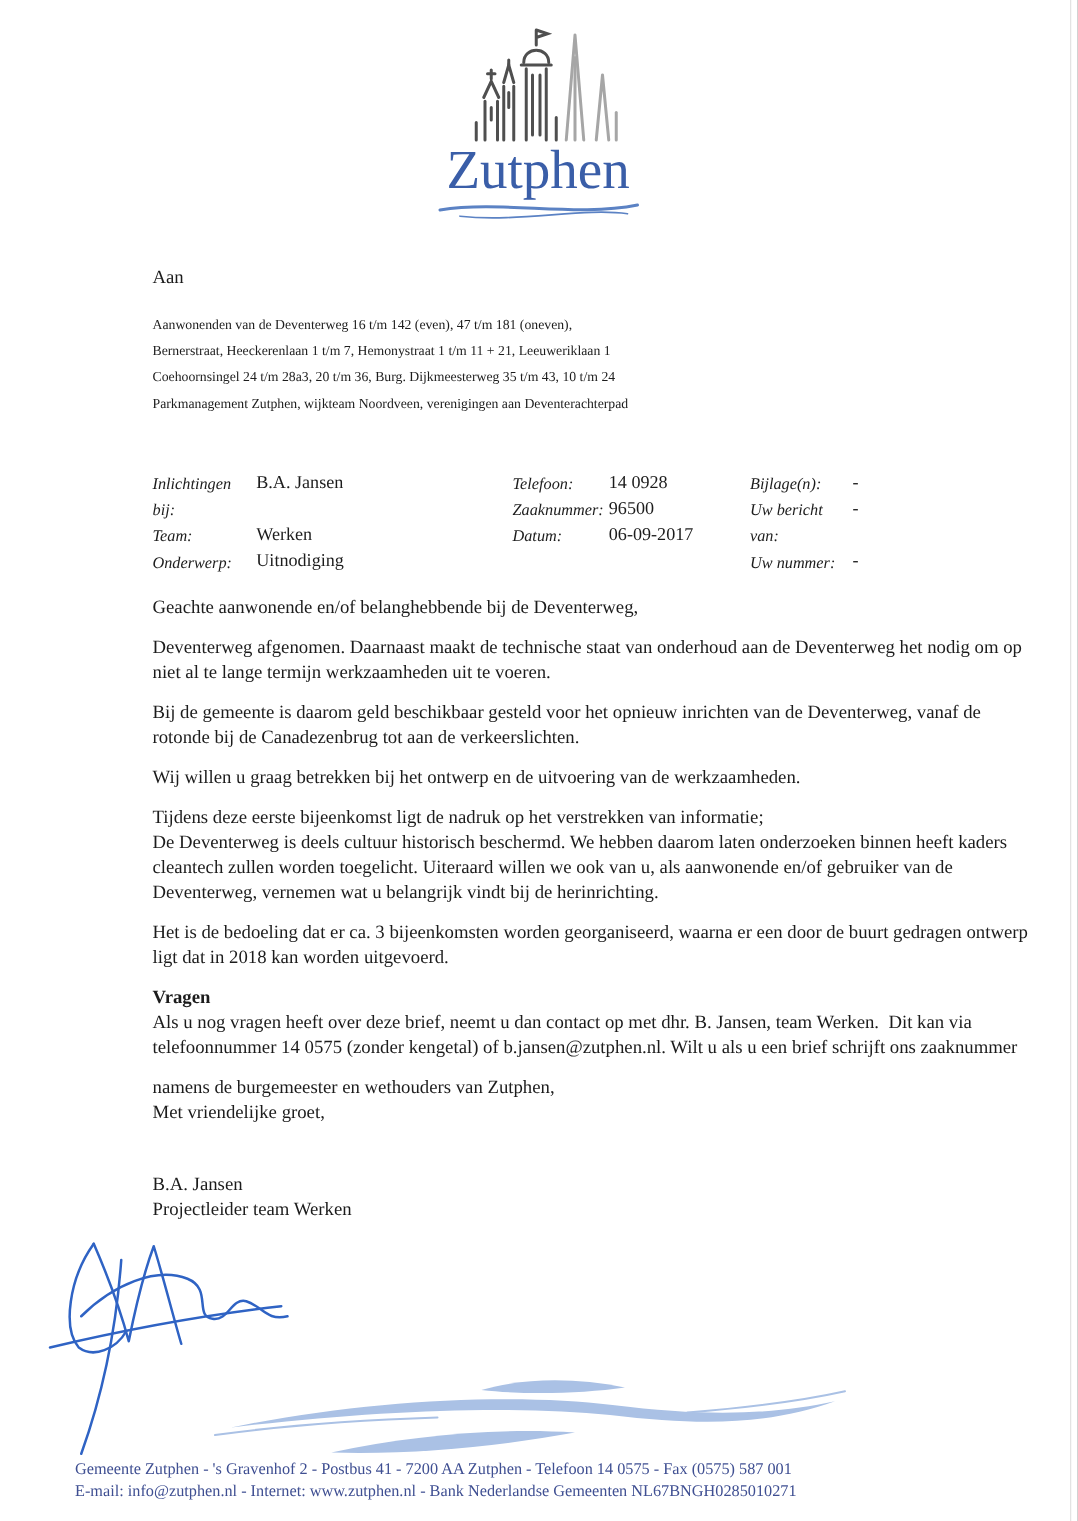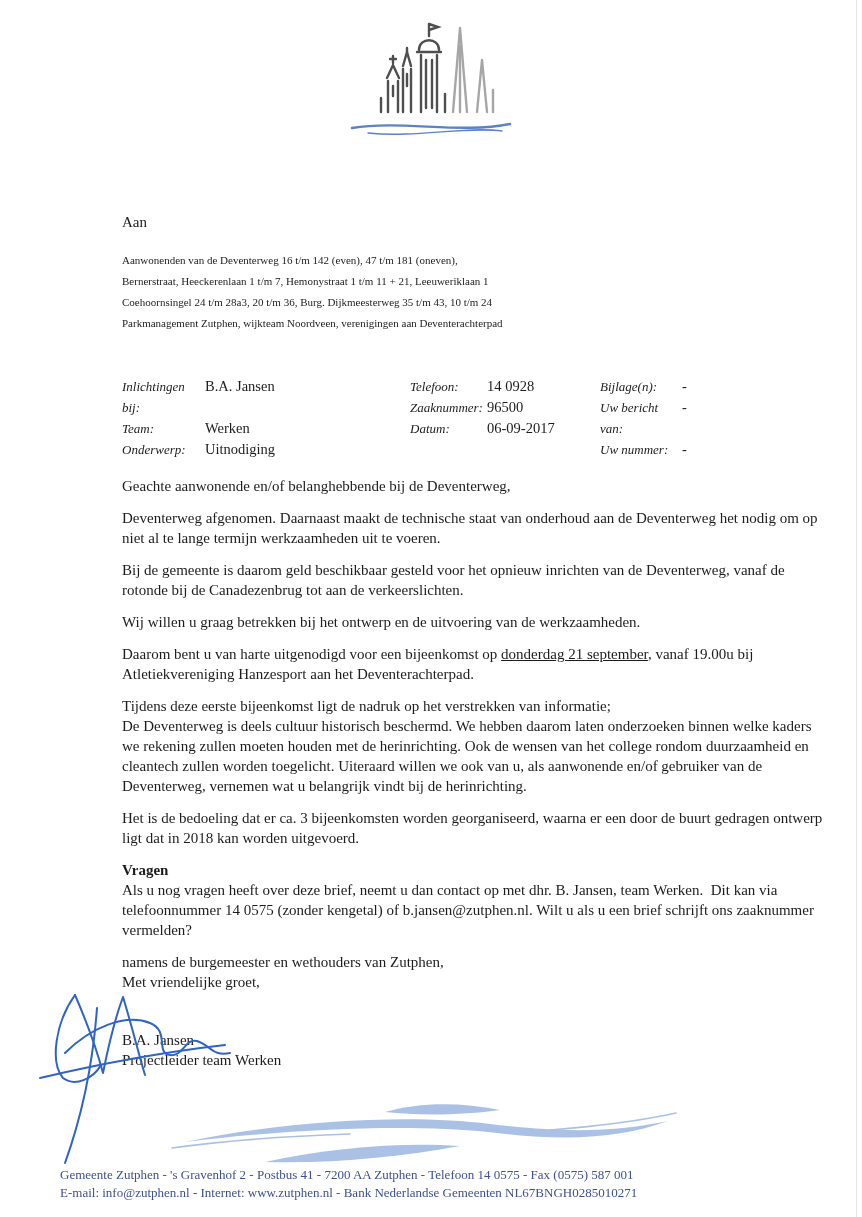--- a/index.html
+++ b/index.html
@@ -86,20 +86,21 @@
       </g>
       <g fill="none" stroke="#a6a6a6" stroke-width="2.4" stroke-linecap="round">
 
         <path d="M112,92 L119,8 M119,8 L126,92"></path>
         <path d="M119,26 V92"></path>
 
         <path d="M136,92 L141,40 M141,40 L146,92"></path>
         <path d="M152,92 v-22"></path>
       </g>
     </svg>
+    <div class="logo-word">Zutphen</div>
     <svg class="logo-wave" width="170" height="20" viewBox="0 0 170 20">
       <path d="M6,10 C55,2 115,16 164,6" fill="none" stroke="#5b82c4" stroke-width="2.4" stroke-linecap="round"></path>
       <path d="M22,15 C70,20 120,8 156,13" fill="none" stroke="#5b82c4" stroke-width="1.4" stroke-linecap="round"></path>
     </svg>
   </div>
 
   <div class="aan">Aan</div>
   <div class="address">
       <div class="line">Aanwonenden van de Deventerweg 16 t/m 142 (even), 47 t/m 181 (oneven),</div>
       <div class="line">Bernerstraat, Heeckerenlaan 1 t/m 7, Hemonystraat 1 t/m 11 + 21, Leeuweriklaan 1</div>
@@ -161,40 +162,34 @@
         <div class="line">niet al te lange termijn werkzaamheden uit te voeren.</div>
       </div>
     <div class="para">
         <div class="line">Bij de gemeente is daarom geld beschikbaar gesteld voor het opnieuw inrichten van de Deventerweg, vanaf de</div>
         <div class="line">rotonde bij de Canadezenbrug tot aan de verkeerslichten.</div>
       </div>
     <div class="para">
         <div class="line">Wij willen u graag betrekken bij het ontwerp en de uitvoering van de werkzaamheden.</div>
       </div>
     <div class="para">
-      <div class="line"><span>Daarom bent u van harte uitgenodigd voor een bijeenkomst op </span><span class="u">donderdag 21 september</span><span>, vanaf 19.00u bij</span></div>
-      <div class="line">Atletiekvereniging Hanzesport aan het Deventerachterpad.</div>
-    </div>
-    <div class="para">
         <div class="line">Tijdens deze eerste bijeenkomst ligt de nadruk op het verstrekken van informatie;</div>
-        <div class="line">De Deventerweg is deels cultuur historisch beschermd. We hebben daarom laten onderzoeken binnen welke kaders</div>
-        <div class="line">we rekening zullen moeten houden met de herinrichting. Ook de wensen van het college rondom duurzaamheid en</div>
+        <div class="line">De Deventerweg is deels cultuur historisch beschermd. We hebben daarom laten onderzoeken binnen heeft kaders</div>
         <div class="line">cleantech zullen worden toegelicht. Uiteraard willen we ook van u, als aanwonende en/of gebruiker van de</div>
         <div class="line">Deventerweg, vernemen wat u belangrijk vindt bij de herinrichting.</div>
       </div>
     <div class="para">
         <div class="line">Het is de bedoeling dat er ca. 3 bijeenkomsten worden georganiseerd, waarna er een door de buurt gedragen ontwerp</div>
         <div class="line">ligt dat in 2018 kan worden uitgevoerd.</div>
       </div>
     <div class="para">
       <div class="line bold">Vragen</div>
       <div>
           <div class="line">Als u nog vragen heeft over deze brief, neemt u dan contact op met dhr. B. Jansen, team Werken.  Dit kan via</div>
           <div class="line">telefoonnummer 14 0575 (zonder kengetal) of b.jansen@zutphen.nl. Wilt u als u een brief schrijft ons zaaknummer</div>
-          <div class="line">vermelden?</div>
         </div>
     </div>
     <div class="para">
         <div class="line">namens de burgemeester en wethouders van Zutphen,</div>
         <div class="line">Met vriendelijke groet,</div>
       </div>
     <div class="signer">
       <div class="line">B.A. Jansen</div>
       <div class="line">Projectleider team Werken</div>
     </div>

